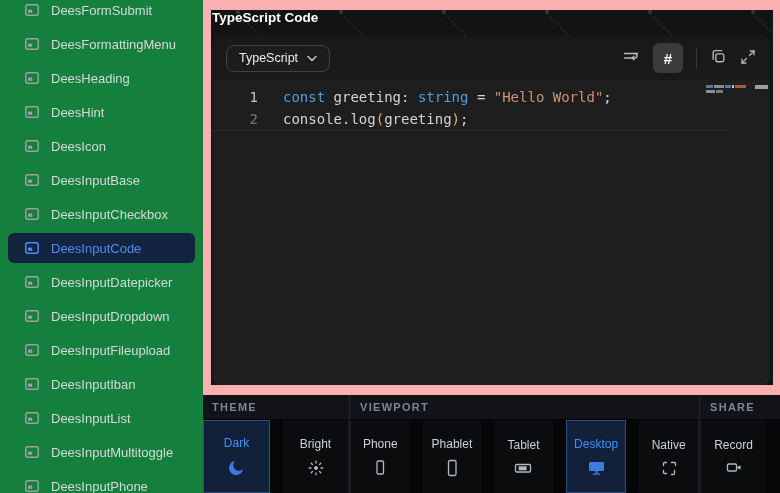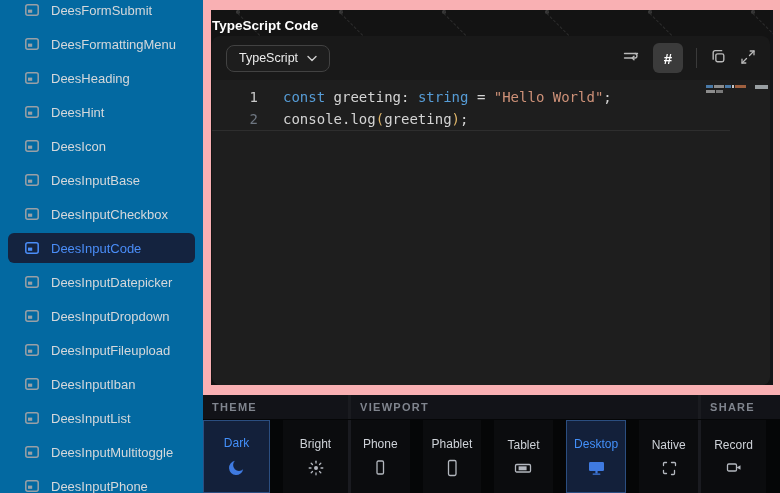--- a/index.html
+++ b/index.html
@@ -2,36 +2,36 @@
 <html><head>
 <meta charset="utf-8">
 <style>
   * { margin:0; padding:0; box-sizing:border-box; }
   html,body { background:#000; }
   .app { position:relative; width:780px; height:493px; background:#000; overflow:hidden;
          font-family:"Liberation Sans", sans-serif; }
 
   
   .sidebar { position:absolute; left:0; top:0; width:203px; height:493px;
-             background:#0369a1; overflow:hidden; }
+             background:#15803d; overflow:hidden; }
   .sb-list { margin-top:-9px; }
   .sb-item { height:30px; margin:4px 8px 0 8px; display:flex; align-items:center;
              padding-left:17px; border-radius:6px; color:#d5d8db; font-size:13px;
              cursor:pointer; }
   .sb-item .sb-ico { width:14px; height:12px; margin-right:12px; color:#9aa0a6; flex:none; display:flex; }
   .sb-item span.lbl { white-space:nowrap; }
   .sb-item.selected { background:#14233f; color:#4a8df8; }
   .sb-item.selected .sb-ico { color:#4a8df8; }
 
   
   .demo { position:absolute; left:203px; top:0; width:577px; height:395px;
           background:#f9b0b3; padding:10px 7px 10px 8px; }
   .demo-inner { position:relative; width:100%; height:100%; background:#131313; overflow:hidden; }
   .demo-title { position:absolute; left:1px; top:0; font-weight:bold; font-size:13.5px;
-                color:#ffffff; z-index:3;margin-top:8px; }
+                color:#ffffff; z-index:3; }
   .pattern { position:absolute; left:0; top:0; right:0; height:30px; z-index:1; }
   .pk-dot { position:absolute; width:4px; height:4px; border-radius:50%; background:#3e3e3e; top:0; }
   .pk-line { position:absolute; width:36px; height:0; border-top:1px dashed #2c2c2c; top:3px; }
   .pk-l { transform:rotate(135deg); transform-origin:right top; }
   .pk-r { transform:rotate(45deg); transform-origin:left top; }
 
   
   .panel { position:absolute; left:1px; right:3px; top:26px; bottom:0; background:#191919;
            border-radius:8px; overflow:hidden; z-index:2; }
   .toolbar { height:44px; display:flex; align-items:center; padding:0 14px;justify-content:flex-end; }

